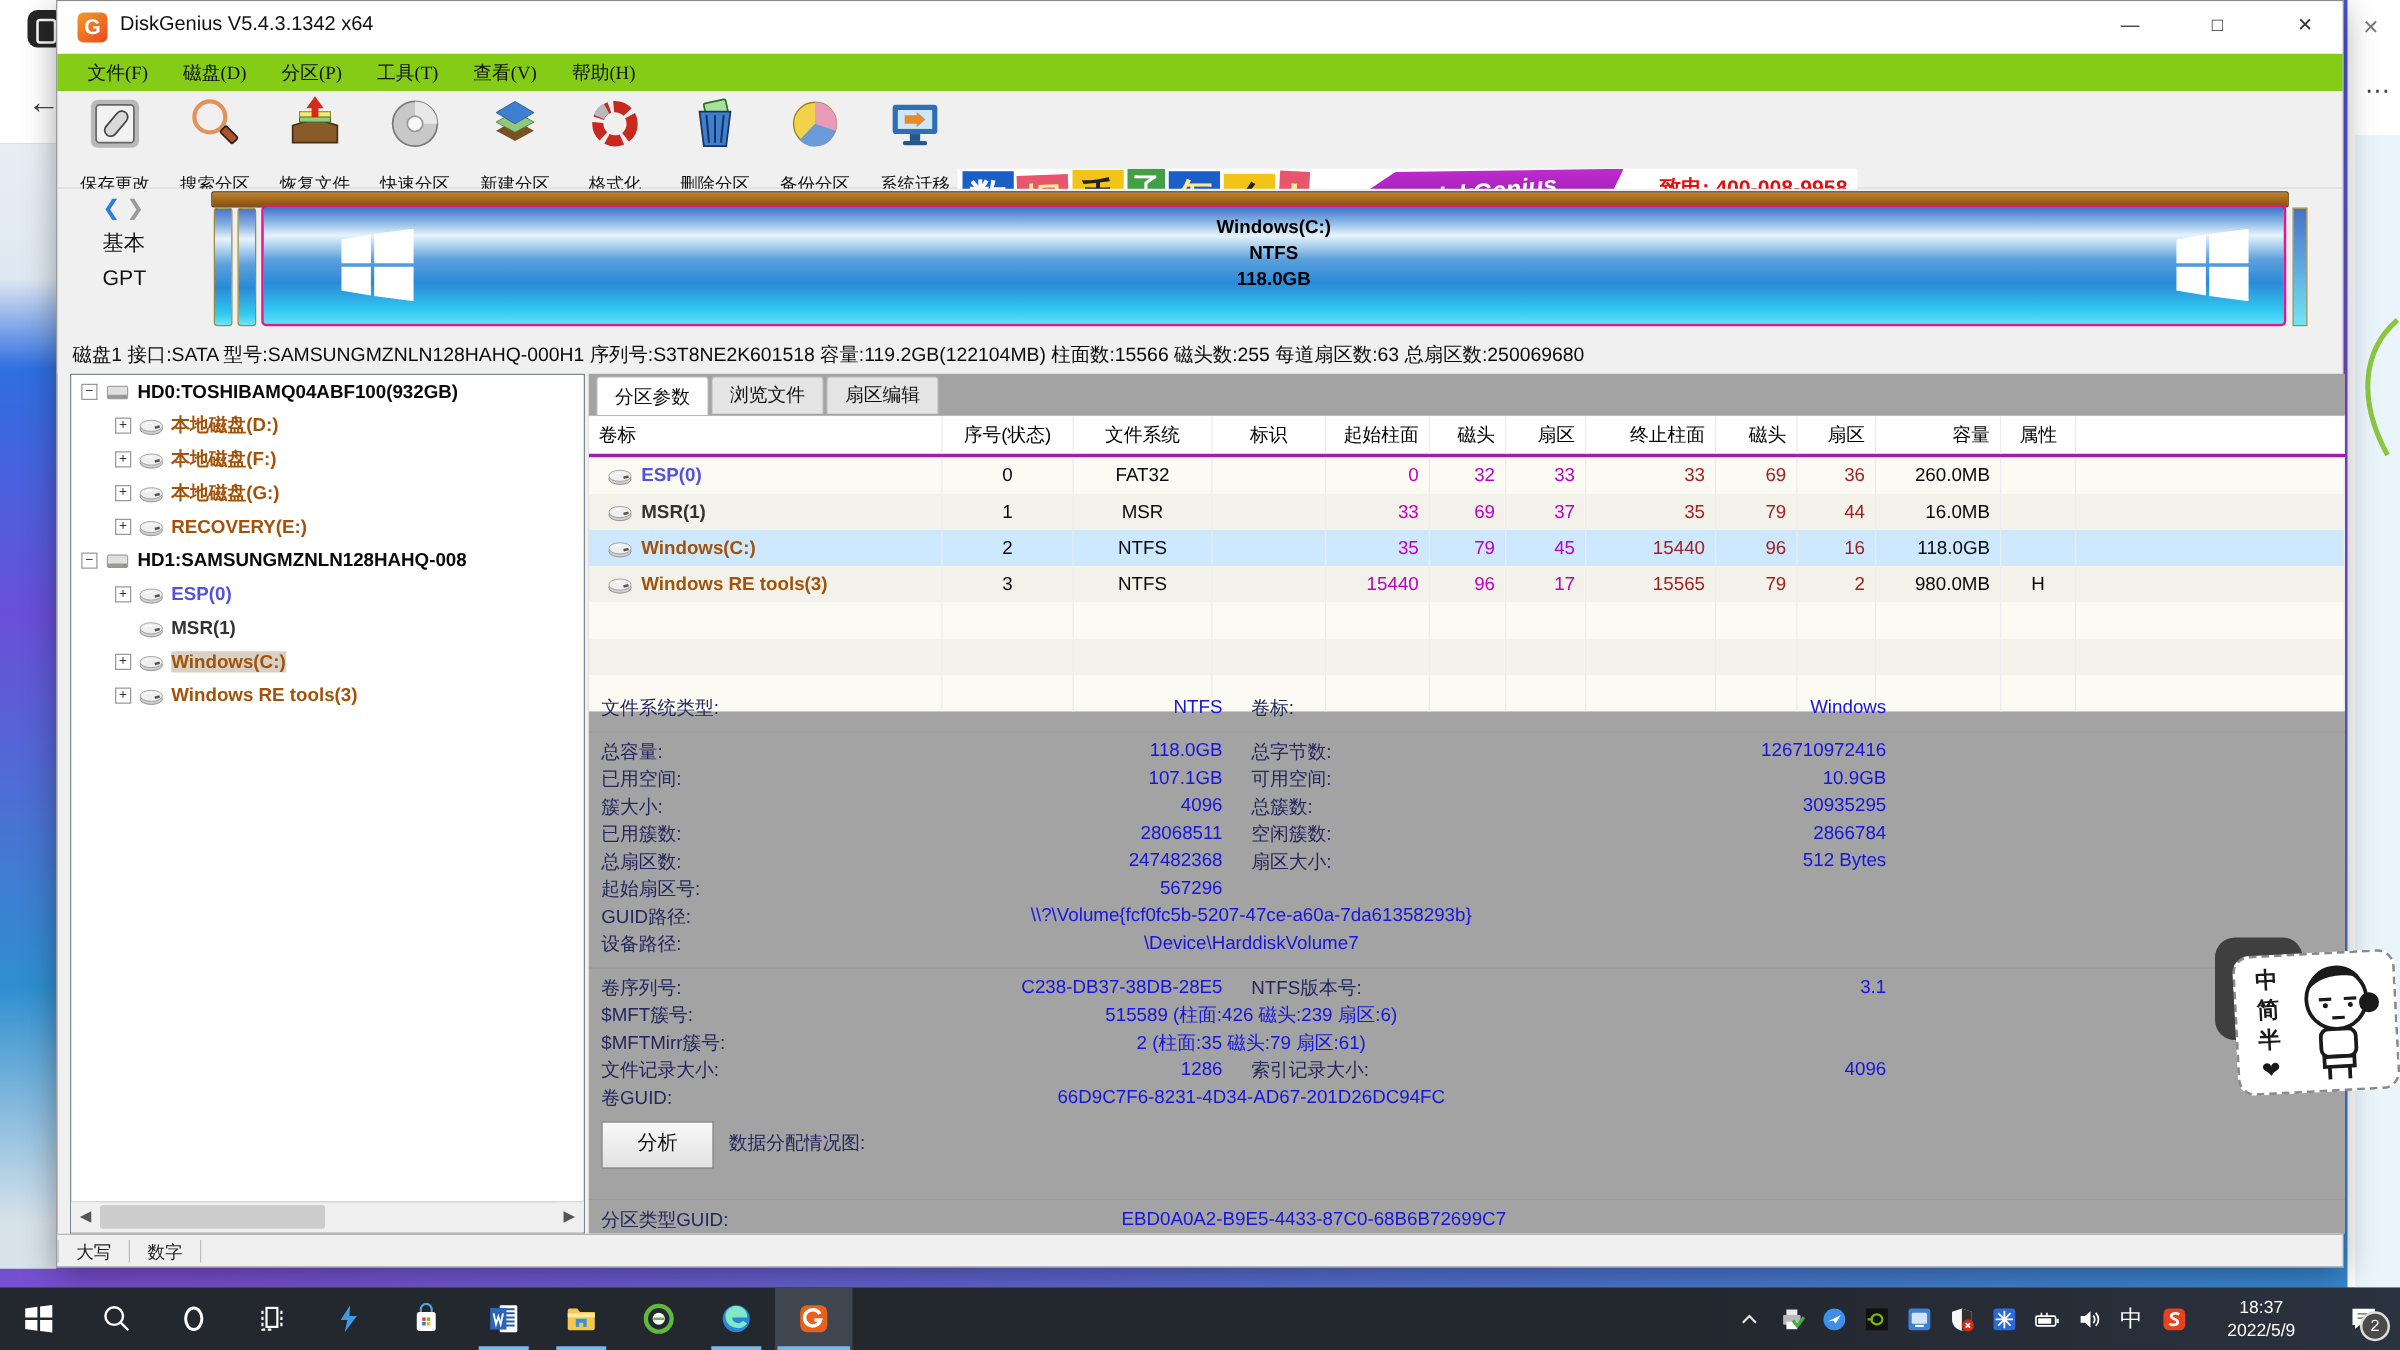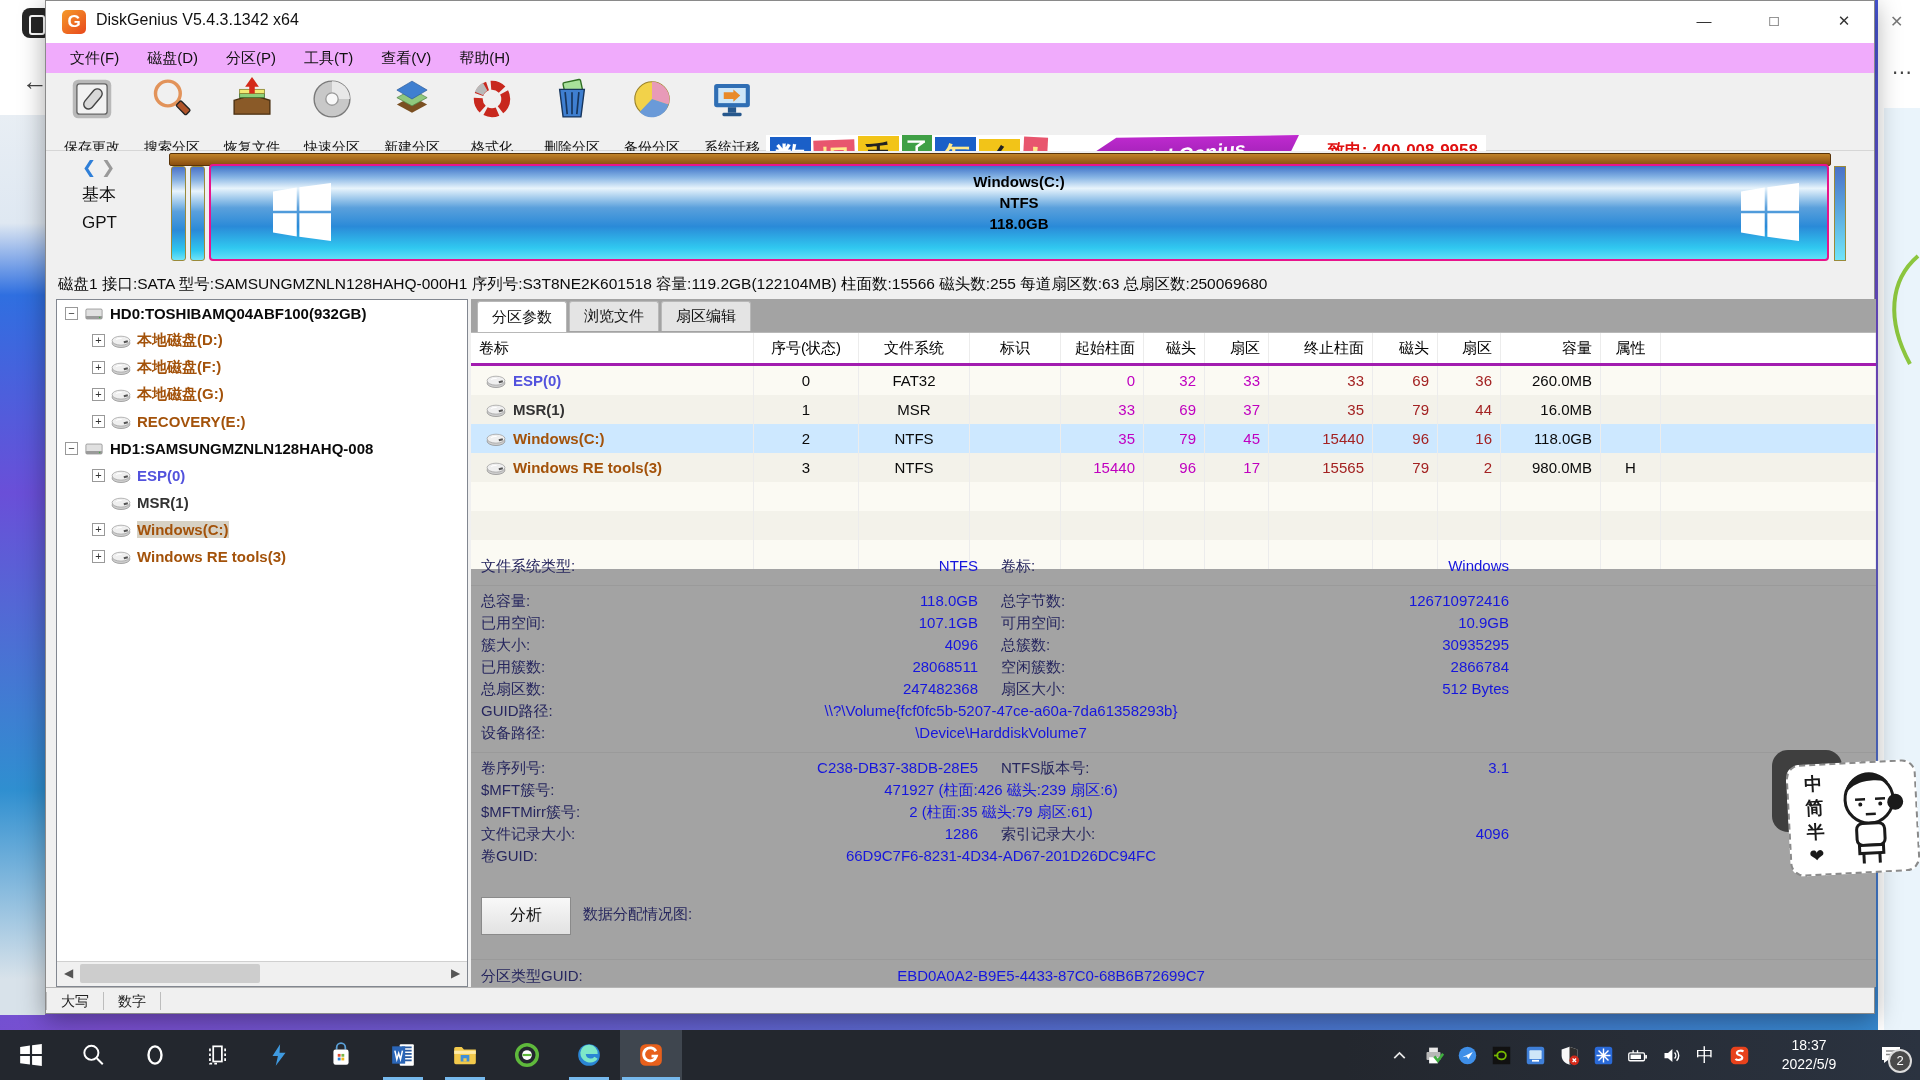--- a/index.html
+++ b/index.html
@@ -26,21 +26,21 @@
        border:1px solid #8a8a8a;box-sizing:border-box;box-shadow:0 6px 24px rgba(0,0,0,.35);}
 
   #titlebar{left:0;top:0;width:100%;height:42px;background:#ffffff;}
   #app-logo{left:16px;top:9px;width:24px;height:24px;border-radius:5px;
             background:linear-gradient(140deg,#f59a2a,#e8481c);color:#fff;font-weight:bold;
             font-size:17px;text-align:center;line-height:24px;}
   #window-title{left:50px;top:10px;font-size:16px;color:#111;}
   .winbtn{top:0;width:46px;height:40px;text-align:center;line-height:40px;font-size:15px;color:#333;}
   #btn-min{left:1635px;} #btn-max{left:1705px;} #btn-close{left:1775px;}
 
-  #menubar{left:0;top:42px;width:100%;height:30px;background:#f0abfc;display:flex;align-items:center;padding-left:10px;box-sizing:border-box;}
+  #menubar{left:0;top:42px;width:100%;height:30px;background:#84cc16;display:flex;align-items:center;padding-left:10px;box-sizing:border-box;font-family:Liberation Serif, serif;}
   .menu-item{font-size:15px;color:#111;padding:4px 14px;}
 
   #toolbar{left:0;top:72px;width:100%;height:78px;background:#f0f0f0;border-bottom:1px solid #d6d6d6;box-sizing:border-box;}
   #toolbar-buttons{position:absolute;left:6px;top:2px;display:flex;}
   .tb-btn{width:80px;height:72px;display:flex;flex-direction:column;align-items:center;justify-content:flex-start;}
   .tb-btn .icon{width:44px;height:44px;margin-top:2px;}
   .tb-label{font-size:14px;color:#111;margin-top:18px;white-space:nowrap;}
 
   
   #banner{left:720px;top:62px;width:720px;height:86px;background:#fff;overflow:hidden;}
@@ -672,37 +672,41 @@
           <span class="d-l2">空闲簇数:</span>
           <span class="d-v2">2866784</span>
         </div>
         <div class="drow">
           <span class="d-l1">总扇区数:</span>
           <span class="d-v1">247482368</span>
           <span class="d-l2">扇区大小:</span>
           <span class="d-v2">512 Bytes</span>
         </div>
         <div class="drow">
+          <span class="d-l1">起始扇区号:</span>
+          <span class="d-v1">567296</span>
+        </div>
+        <div class="drow">
           <span class="d-l1">GUID路径:</span>
           <span class="d-wide">\\?\Volume{fcf0fc5b-5207-47ce-a60a-7da61358293b}</span>
         </div>
         <div class="drow">
           <span class="d-l1">设备路径:</span>
           <span class="d-wide">\Device\HarddiskVolume7</span>
         </div>
         <div class="dsep"></div>
         <div class="drow">
           <span class="d-l1">卷序列号:</span>
           <span class="d-v1">C238-DB37-38DB-28E5</span>
           <span class="d-l2">NTFS版本号:</span>
           <span class="d-v2">3.1</span>
         </div>
         <div class="drow">
           <span class="d-l1">$MFT簇号:</span>
-          <span class="d-wide">471927 (柱面:426 磁头:239 扇区:6)</span>
+          <span class="d-wide">515589 (柱面:426 磁头:239 扇区:6)</span>
         </div>
         <div class="drow">
           <span class="d-l1">$MFTMirr簇号:</span>
           <span class="d-wide">2 (柱面:35 磁头:79 扇区:61)</span>
         </div>
         <div class="drow">
           <span class="d-l1">文件记录大小:</span>
           <span class="d-v1">1286</span>
           <span class="d-l2">索引记录大小:</span>
           <span class="d-v2">4096</span>

